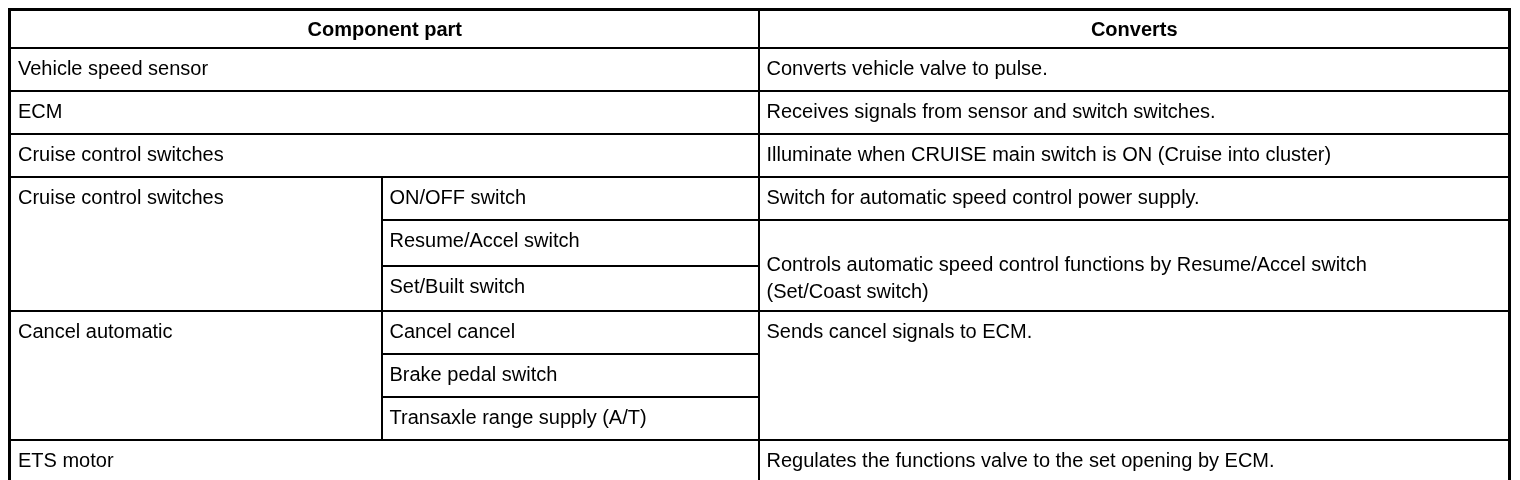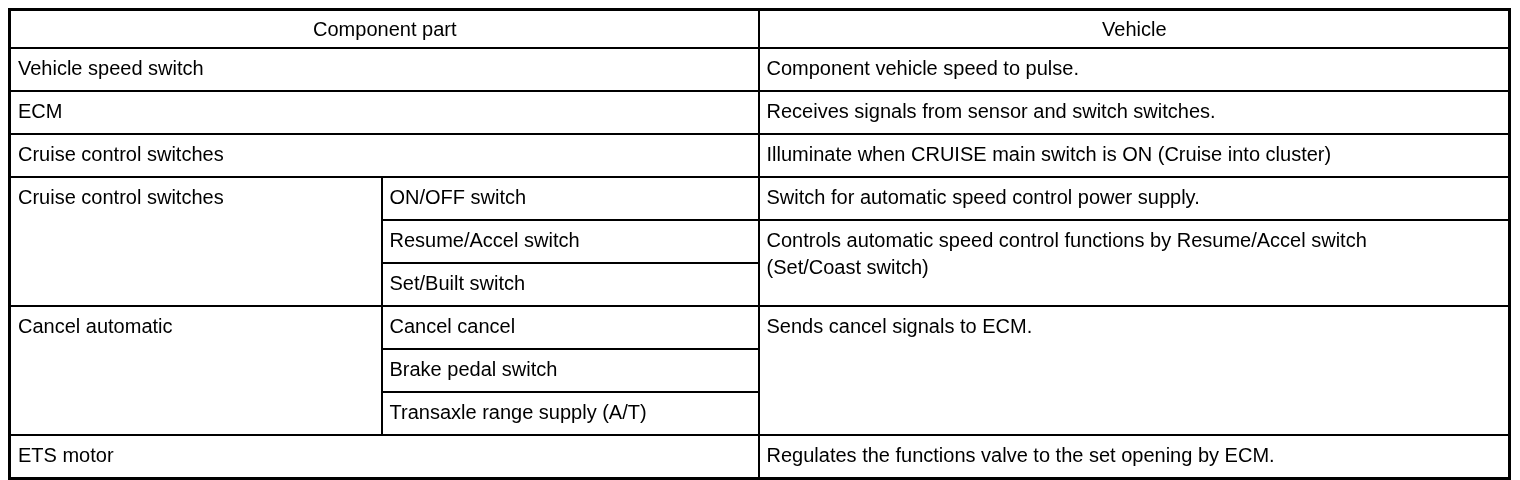--- a/index.html
+++ b/index.html
@@ -32,49 +32,49 @@
   table.spec-table td {
     border: 2px solid #000000;
     font-size: 20px;
     line-height: 27px;
     padding: 6px 6px 5px 7px;
     vertical-align: top;
     overflow: hidden;
     word-wrap: break-word;
   }
   table.spec-table th {
-    font-weight: normal;
+    font-weight: bold;
     text-align: center;
     height: 24px;
     padding-top: 5px;
     padding-bottom: 4px;
   }
   table.spec-table tr.body-row { height: 43px; }
-  td.wrap-limit .limit { max-width: 648px; }
+  td.wrap-limit .limit { max-width: 648px; margin-top: 24px; }
 </style>
 </head>
 <body>
 
 <div class="page">
   <table class="spec-table">
     <colgroup>
       <col class="c1">
       <col class="c2">
       <col class="c3">
     </colgroup>
     <thead>
       <tr>
         <th colspan="2">Component part</th>
-        <th>Vehicle</th>
+        <th>Converts</th>
       </tr>
     </thead>
     <tbody>
       <tr class="body-row">
-        <td colspan="2">Vehicle speed switch</td>
-        <td>Component vehicle speed to pulse.</td>
+        <td colspan="2">Vehicle speed sensor</td>
+        <td>Converts vehicle valve to pulse.</td>
       </tr>
       <tr class="body-row">
         <td colspan="2">ECM</td>
         <td>Receives signals from sensor and switch switches.</td>
       </tr>
       <tr class="body-row">
         <td colspan="2">Cruise control switches</td>
         <td>Illuminate when CRUISE main switch is ON (Cruise into cluster)</td>
       </tr>
       <tr class="body-row">

